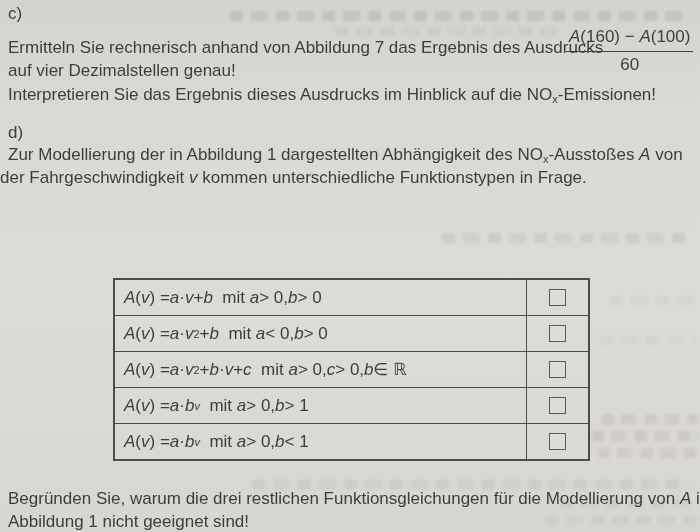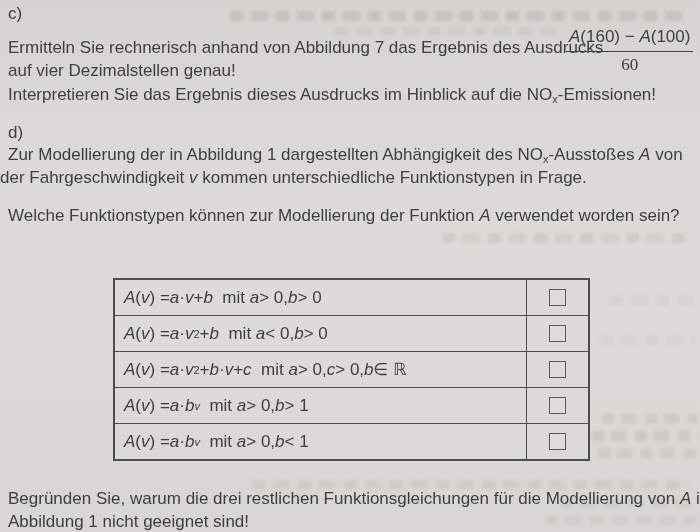--- a/index.html
+++ b/index.html
@@ -16,21 +16,21 @@
   }
   .tline{position:absolute;white-space:nowrap;}
   .slabel{position:absolute;white-space:nowrap;}
   i{font-style:italic;}
   sup{font-size:11px;line-height:0;vertical-align:4px;}
   sub{font-size:11px;line-height:0;vertical-align:-3px;}
 
   
   .fraction{position:absolute;left:566px;top:26px;text-align:center;}
   .frac-num{padding:0 3px 3px;border-bottom:1.6px solid #414141;white-space:nowrap;}
-  .frac-den{padding-top:2px;font-family:Liberation Serif, serif;}
+  .frac-den{padding-top:2px;}
 
   
   .ftable{
     position:absolute;left:113px;top:278px;width:477px;height:183px;
     box-sizing:border-box;border:2px solid #4c4c4c;
     display:flex;flex-direction:column;
     background:rgba(223,222,218,0.35);
   }
   .trow{flex:1;display:flex;border-top:1.5px solid #4c4c4c;min-height:0;}
   .trow:first-child{border-top:none;}
@@ -77,21 +77,20 @@
     <div class="frac-num"><i>A</i>(160) − <i>A</i>(100)</div>
     <div class="frac-den">60</div>
   </div>
 
   <div class="tline" style="left:8px;top:84px">Interpretieren Sie das Ergebnis dieses Ausdrucks im Hinblick auf die NO<sub>x</sub>-Emissionen!</div>
   <div class="tline" style="left:8px;top:60px">auf vier Dezimalstellen genau!</div>
 
   <div class="slabel" style="left:8px;top:122px">d)</div>
   <div class="tline" style="left:8px;top:144px">Zur Modellierung der in Abbildung 1 dargestellten Abhängigkeit des NO<sub>x</sub>-Ausstoßes <i>A</i> von</div>
   <div class="tline" style="left:0;top:167px">der Fahrgeschwindigkeit <i>v</i> kommen unterschiedliche Funktionstypen in Frage.</div>
-  <div class="tline" style="left:8px;top:205px">Welche Funktionstypen können zur Modellierung der Funktion <i>A</i> verwendet worden sein?</div>
 
   <div class="ftable">
 
   <div class="trow">
         <div class="eq-cell"><i>A</i>(<i>v</i>) = <i>a</i> · <i>v</i> + <i>b</i>&nbsp; mit&nbsp; <i>a</i> &gt; 0, <i>b</i> &gt; 0</div>
         <div class="box-cell">
           <div class="checkbox"></div>
         </div>
       </div>
       <div class="trow">

